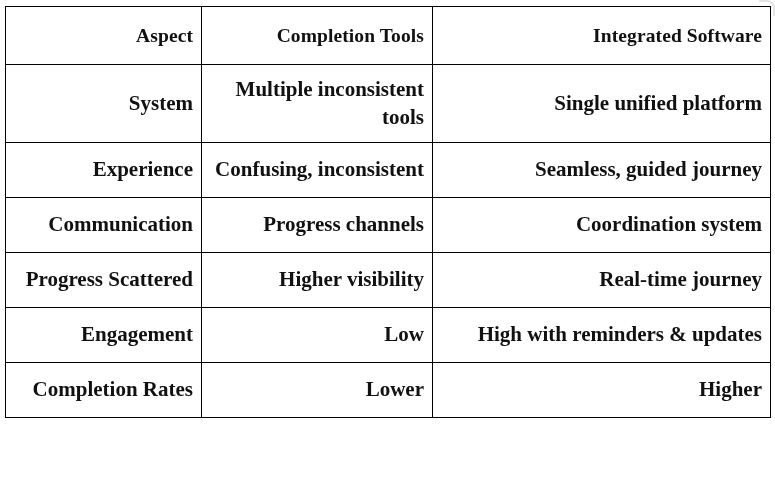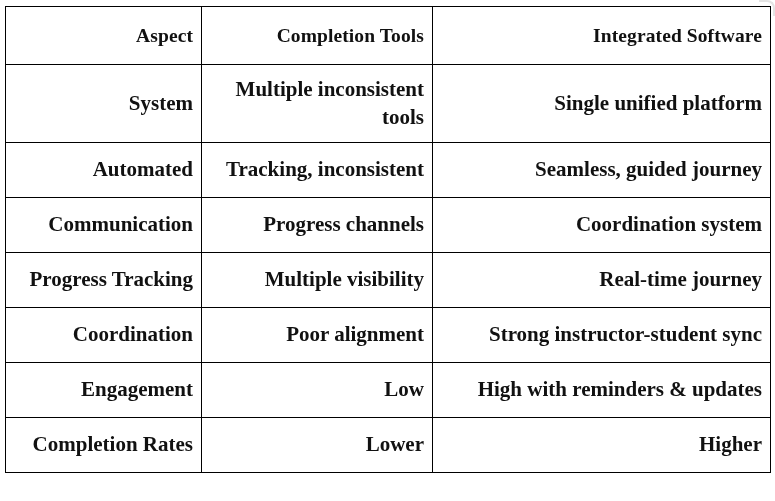--- a/index.html
+++ b/index.html
@@ -106,43 +106,38 @@
       </thead>
       <tbody>
 
         <tr class="row-tall">
           <td>System</td>
           <td>Multiple inconsistent tools</td>
           <td>Single unified platform</td>
         </tr>
 
         <tr>
-          <td>Automated</td>
-          <td>Tracking, inconsistent</td>
+          <td>Experience</td>
+          <td>Confusing, inconsistent</td>
           <td>Seamless, guided journey</td>
         </tr>
 
 
         <tr>
           <td>Communication</td>
           <td>Progress channels</td>
           <td>Coordination system</td>
         </tr>
 
         <tr>
-          <td>Progress Tracking</td>
-          <td>Multiple visibility</td>
+          <td>Progress Scattered</td>
+          <td>Higher visibility</td>
           <td>Real-time journey</td>
         </tr>
 
-        <tr>
-          <td>Coordination</td>
-          <td>Poor alignment</td>
-          <td>Strong instructor-student sync</td>
-        </tr>
 
         <tr>
           <td>Engagement</td>
           <td>Low</td>
           <td>High with reminders &amp; updates</td>
         </tr>
 
         <tr>
           <td>Completion Rates</td>
           <td>Lower</td>

